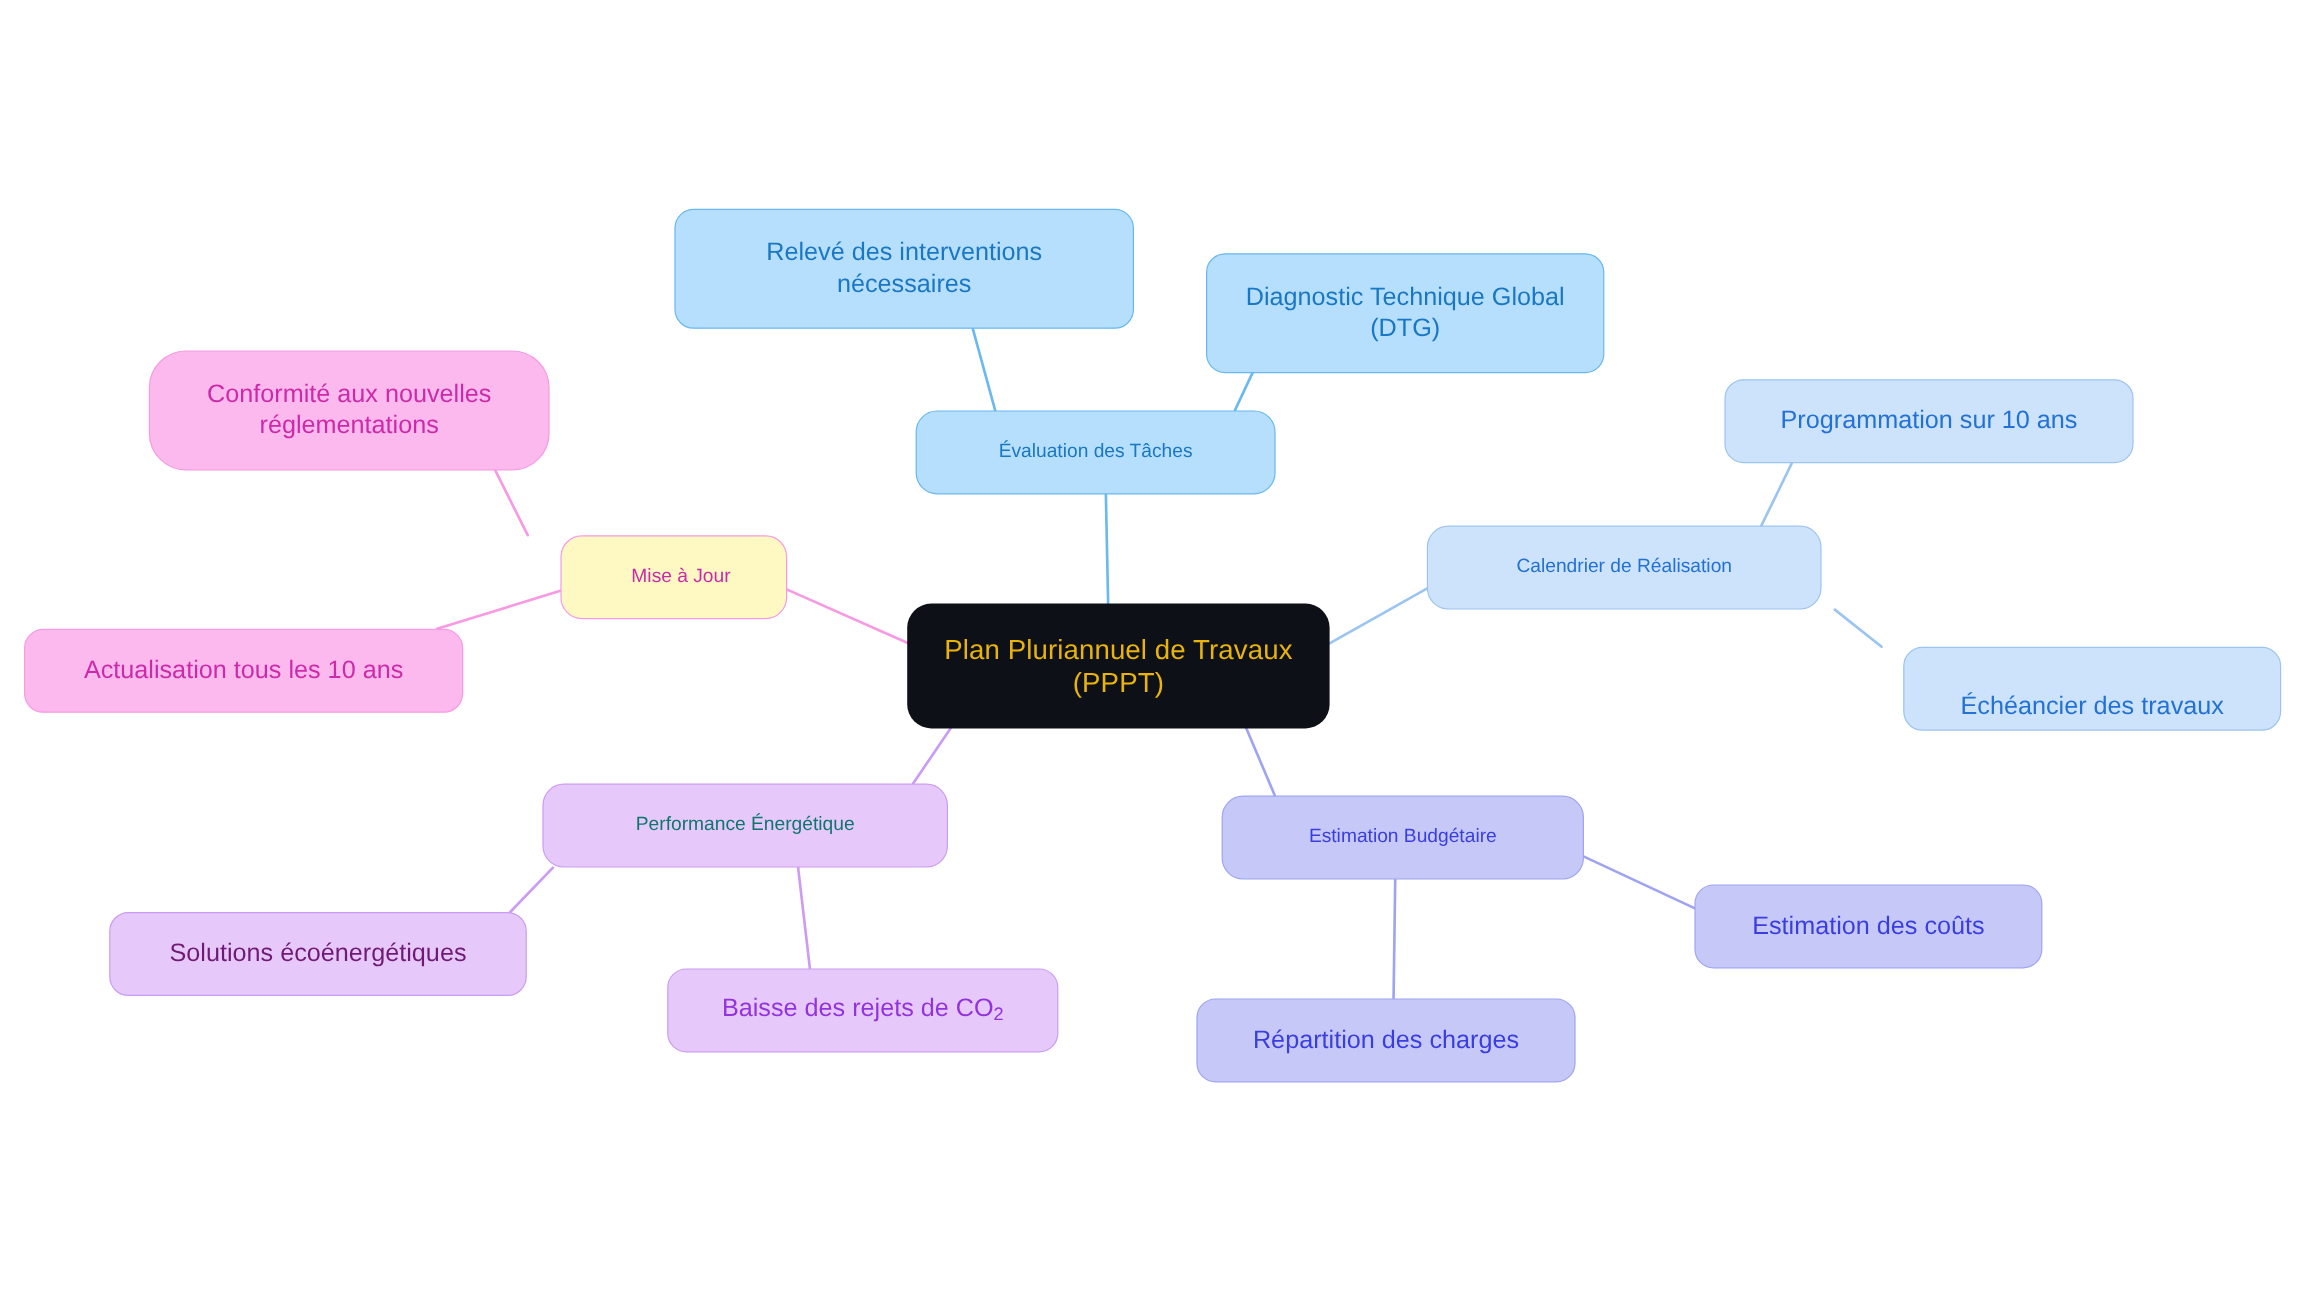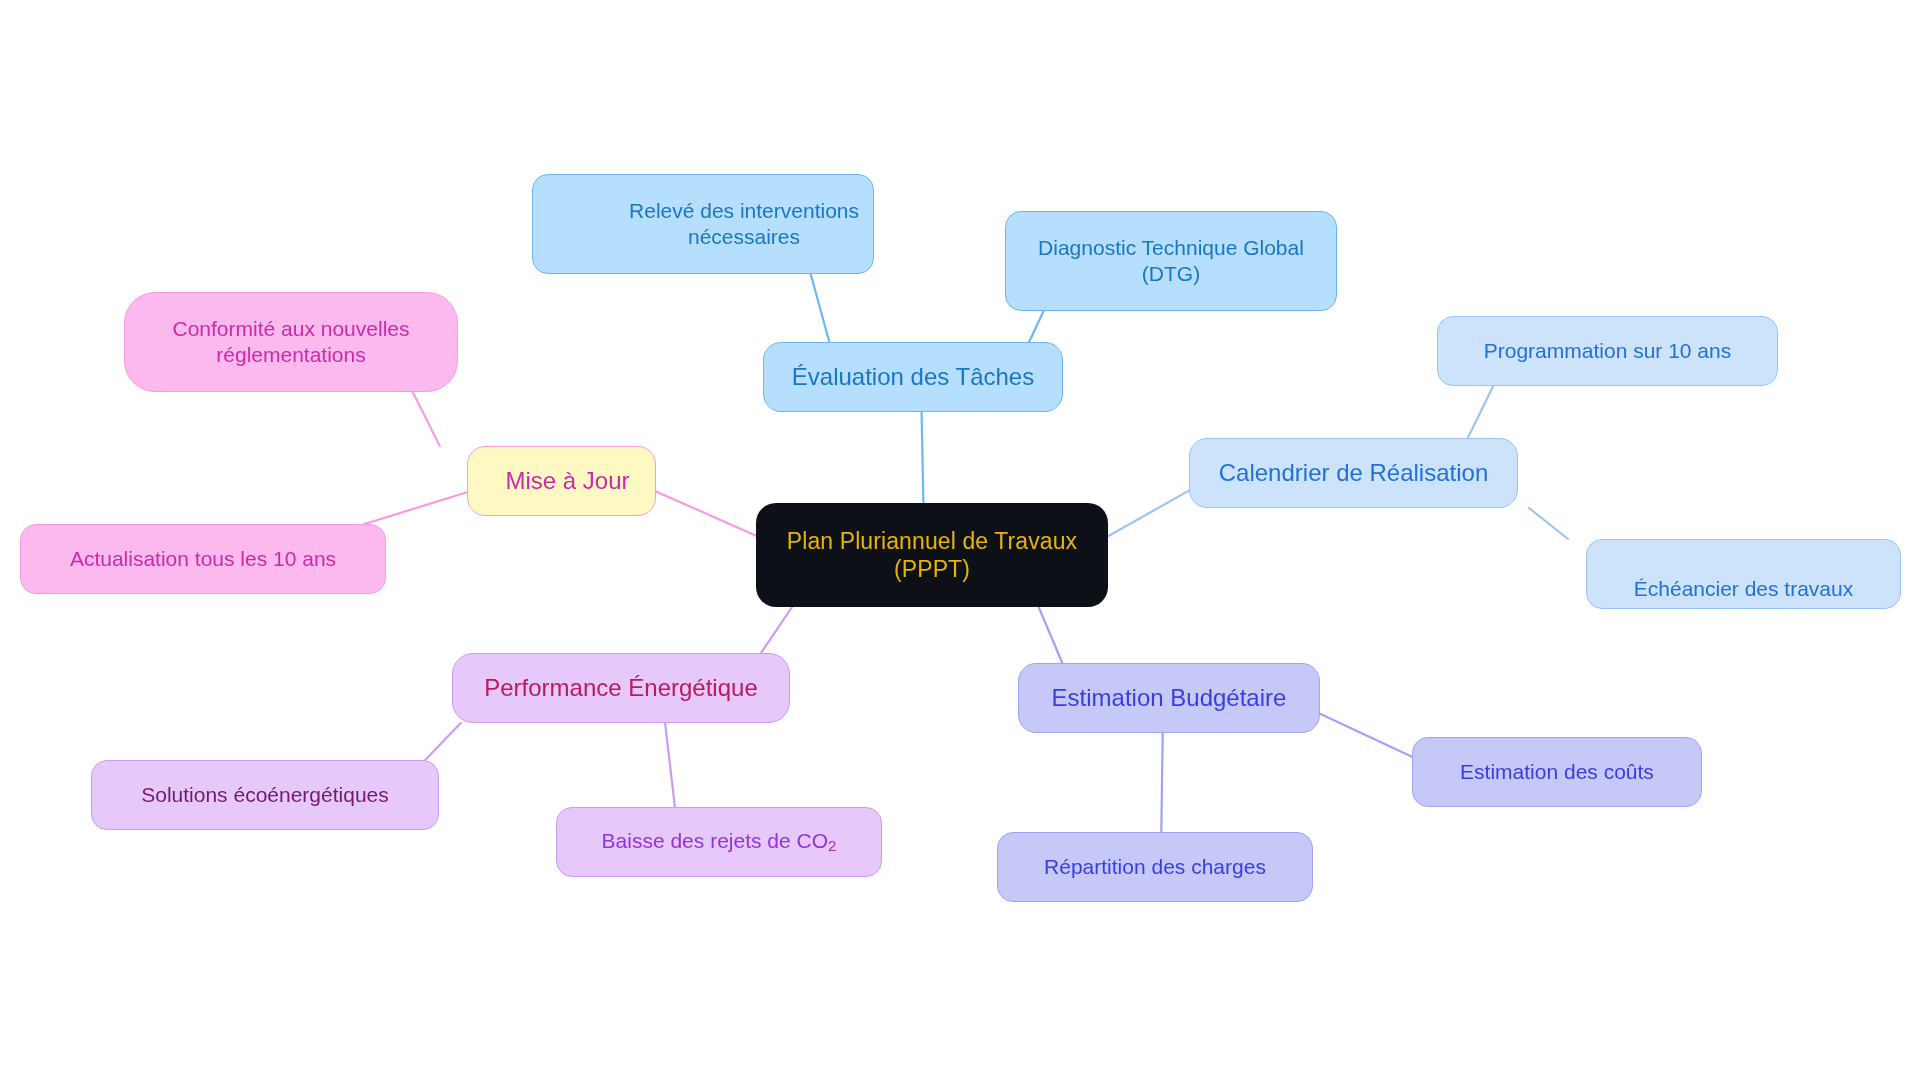--- a/index.html
+++ b/index.html
@@ -40,21 +40,21 @@
   }
   .node.root {
     border-radius: 20px;
     border-width: 0px;
     background: #0d1117;
     color: #ffffff;
     font-size: 23px;
     letter-spacing: 0.1px;
   }
   .node.branch {
-    font-size: 24px;
+    font-size: 16px;
     border-radius: 18px;
   }
   .node.leaf {
     font-size: 21px;
     border-radius: 16px;
   }
   sub {
     font-size: 0.72em;
     vertical-align: -0.18em;
   }
@@ -77,31 +77,31 @@
       <path d="M 1320 713.8394329896907 Q 1366 735.3146907216495 1412 756.7899484536083" stroke="#9ea4f2" stroke-width="2.2" fill="none" stroke-linecap="round"></path>
       <path d="M 1162.7 733 Q 1162 782.5 1161.3 832" stroke="#9ea4f2" stroke-width="2.2" fill="none" stroke-linecap="round"></path>
       <path d="M 792.05 607 Q 776.5 630 760.95 653" stroke="#cb9cf2" stroke-width="2.2" fill="none" stroke-linecap="round"></path>
       <path d="M 460.79999999999995 723 Q 443 741.5 425.20000000000005 760" stroke="#cb9cf2" stroke-width="2.2" fill="none" stroke-linecap="round"></path>
       <path d="M 665.1 723 Q 670 765 674.9 807" stroke="#cb9cf2" stroke-width="2.2" fill="none" stroke-linecap="round"></path>
     </svg>
   <div id="nodes">
       <div class="node root" style="left: 756px; top: 503px; width: 352px; height: 104px; background: rgb(13, 17, 23); color: #eab308; border-color: rgb(13, 17, 23);"><span>Plan Pluriannuel de Travaux
 (PPPT)</span></div>
       <div class="node branch" style="left: 763px; top: 342px; width: 300px; height: 70px; background: rgb(182, 223, 253); color: rgb(26, 119, 196); border-color: rgb(104, 184, 239);"><span>Évaluation des Tâches</span></div>
-      <div class="node leaf" style="left: 532px; top: 174px; width: 342px; height: 100px; background: rgb(182, 223, 253); color: rgb(26, 119, 196); border-color: rgb(104, 184, 239); justify-content: flex-end;"><span>Relevé des interventions
+      <div class="node leaf" style="left: 562px; top: 174px; width: 383px; height: 100px; background: rgb(182, 223, 253); color: rgb(26, 119, 196); border-color: rgb(104, 184, 239);"><span>Relevé des interventions
 nécessaires</span></div>
       <div class="node leaf" style="left: 1005px; top: 187px; width: 332px; height: 100px; background: rgb(182, 223, 253); color: rgb(26, 119, 196); border-color: rgb(104, 184, 239); margin-top: 24px;"><span>Diagnostic Technique Global
 (DTG)</span></div>
       <div class="node branch" style="left: 467px; top: 446px; width: 189px; height: 70px; background: #fef9c3; color: rgb(204, 42, 168); border-color: rgb(247, 154, 227); padding-left: 26px;"><span>Mise à Jour</span></div>
       <div class="node leaf" style="left: 124px; top: 292px; width: 334px; height: 100px; background: rgb(252, 185, 238); color: rgb(204, 42, 168); border-color: rgb(247, 154, 227); border-radius: 31px;"><span>Conformité aux nouvelles
 réglementations</span></div>
       <div class="node leaf" style="left: 20px; top: 524px; width: 366px; height: 70px; background: rgb(252, 185, 238); color: rgb(204, 42, 168); border-color: rgb(247, 154, 227);"><span>Actualisation tous les 10 ans</span></div>
       <div class="node branch" style="left: 1189px; top: 438px; width: 329px; height: 70px; background: rgb(205, 226, 251); color: rgb(34, 114, 214); border-color: rgb(156, 196, 241);"><span>Calendrier de Réalisation</span></div>
       <div class="node leaf" style="left: 1437px; top: 316px; width: 341px; height: 70px; background: rgb(205, 226, 251); color: rgb(34, 114, 214); border-color: rgb(156, 196, 241);"><span>Programmation sur 10 ans</span></div>
       <div class="node leaf" style="left: 1586px; top: 539px; width: 315px; height: 70px; background: rgb(205, 226, 251); color: rgb(34, 114, 214); border-color: rgb(156, 196, 241); align-items: flex-end;"><span>Échéancier des travaux</span></div>
       <div class="node branch" style="left: 1018px; top: 663px; width: 302px; height: 70px; background: rgb(198, 201, 248); color: rgb(58, 62, 224); border-color: rgb(158, 164, 242);"><span>Estimation Budgétaire</span></div>
       <div class="node leaf" style="left: 1412px; top: 737px; width: 290px; height: 70px; background: rgb(198, 201, 248); color: rgb(58, 62, 224); border-color: rgb(158, 164, 242);"><span>Estimation des coûts</span></div>
       <div class="node leaf" style="left: 997px; top: 832px; width: 316px; height: 70px; background: rgb(198, 201, 248); color: rgb(58, 62, 224); border-color: rgb(158, 164, 242);"><span>Répartition des charges</span></div>
-      <div class="node branch" style="left: 452px; top: 653px; width: 338px; height: 70px; background: rgb(230, 201, 250); color: #be185d; border-color: rgb(203, 156, 242); border-radius: 21px;"><span>Performance Énergétique</span></div>
+      <div class="node branch" style="left: 452px; top: 653px; width: 338px; height: 70px; background: rgb(230, 201, 250); color: #0f766e; border-color: rgb(203, 156, 242);"><span>Performance Énergétique</span></div>
       <div class="node leaf" style="left: 91px; top: 760px; width: 348px; height: 70px; background: rgb(230, 201, 250); color: #701a75; border-color: rgb(203, 156, 242);"><span>Solutions écoénergétiques</span></div>
       <div class="node leaf" style="left: 556px; top: 807px; width: 326px; height: 70px; background: rgb(230, 201, 250); color: rgb(147, 51, 221); border-color: rgb(203, 156, 242);"><span>Baisse des rejets de CO<sub>2</sub></span></div>
     </div>
 </div>
 
 </body></html>

